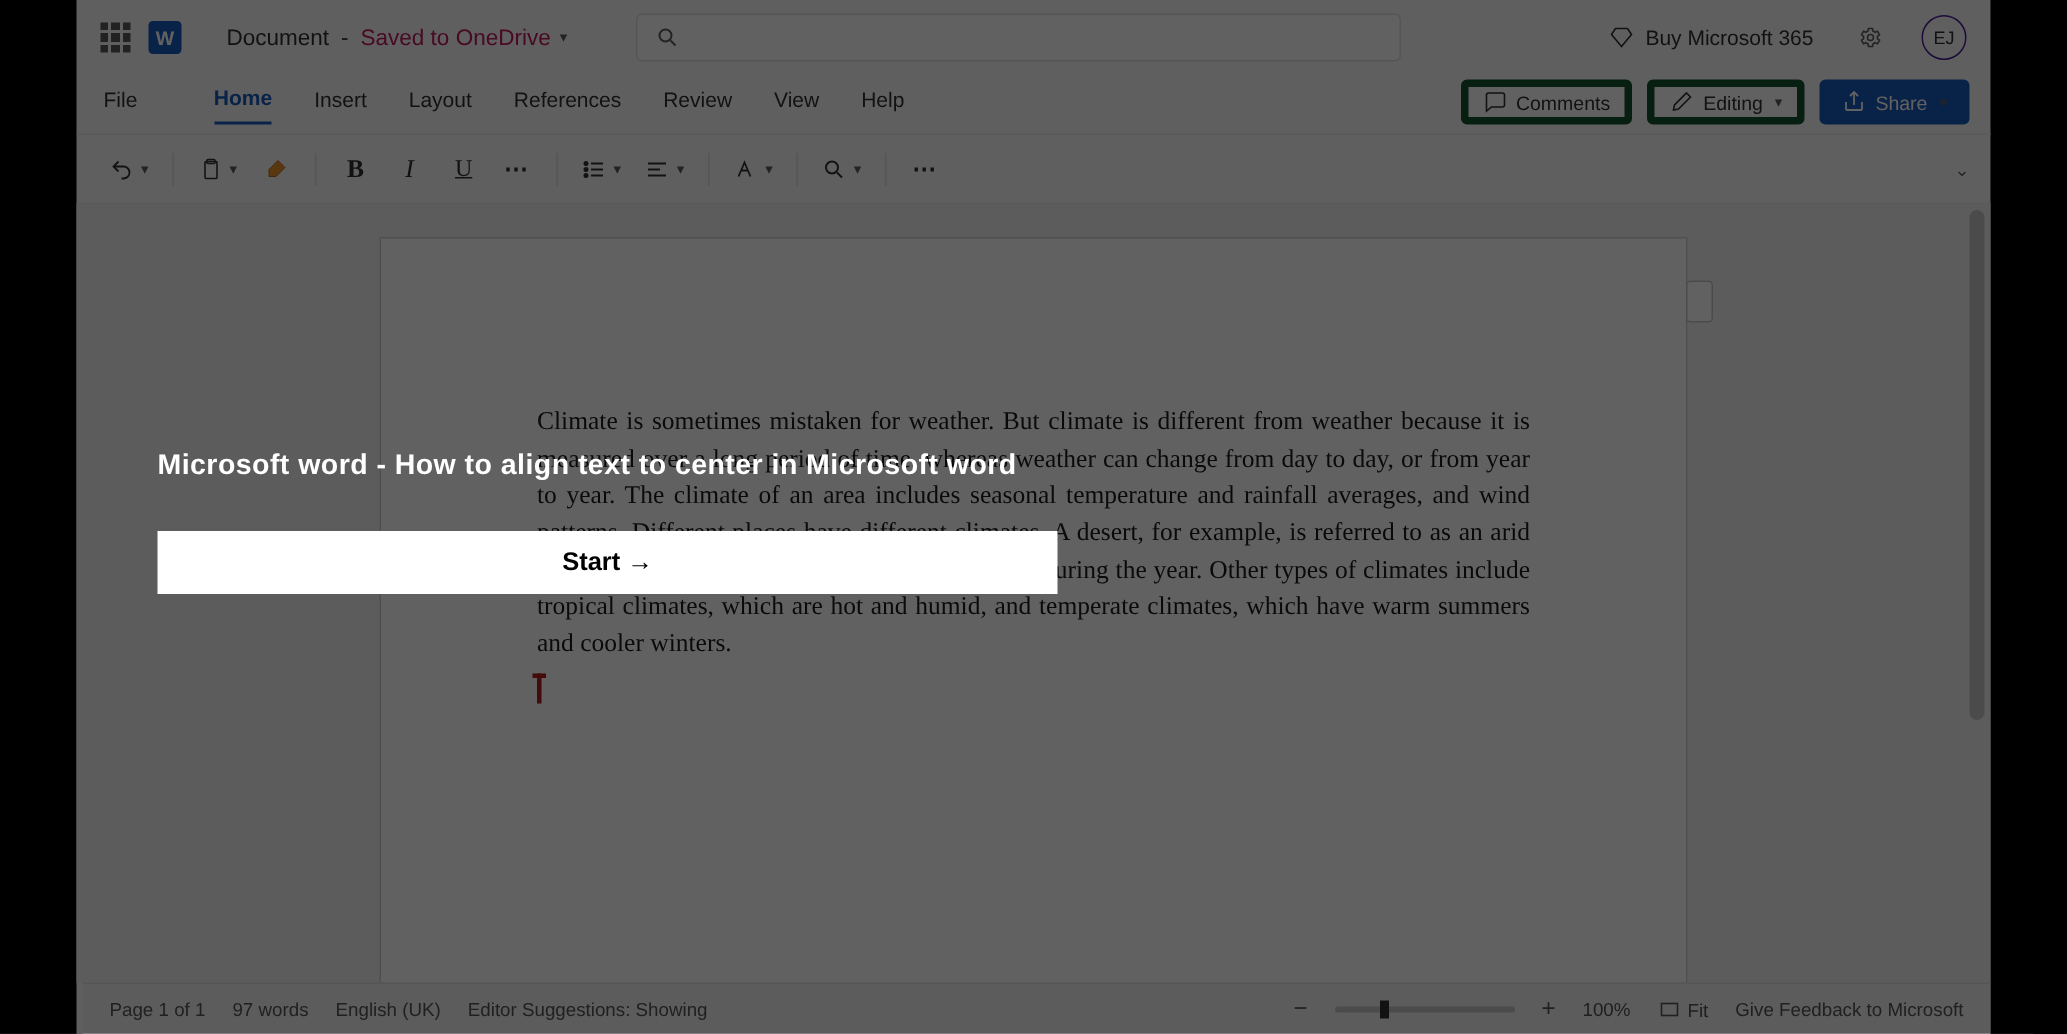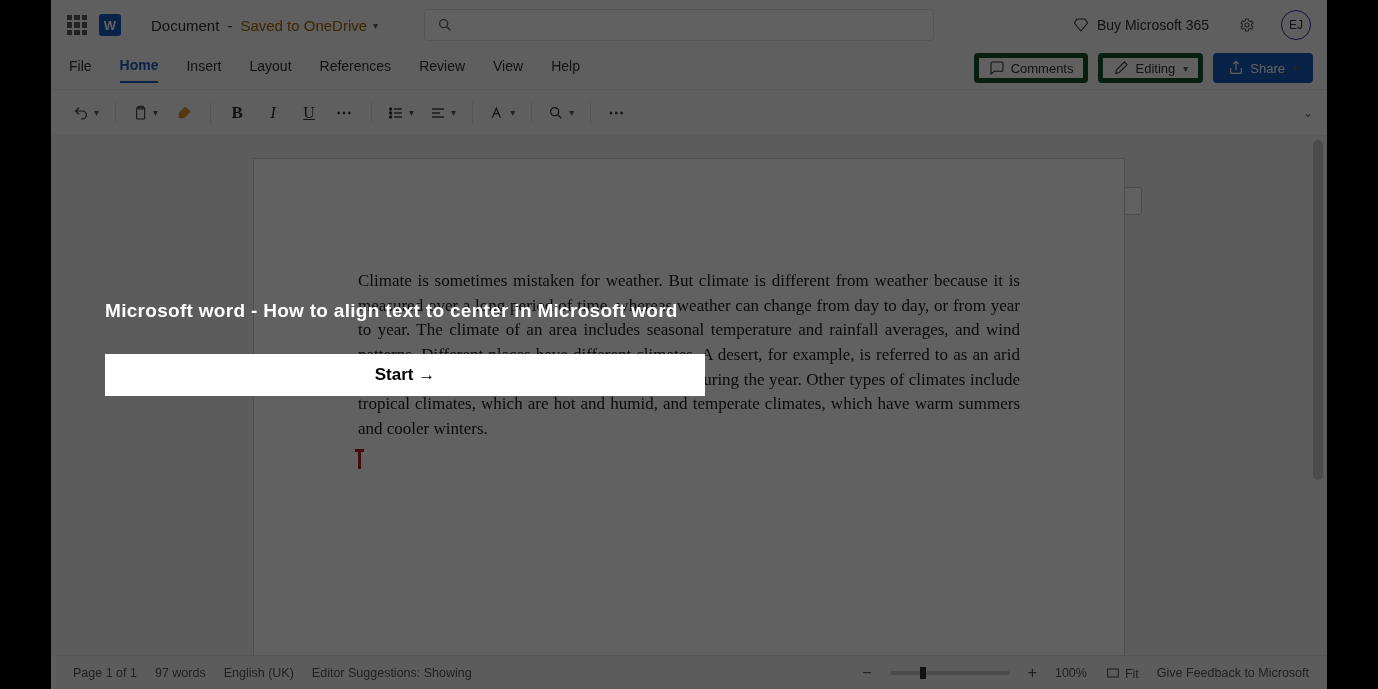--- a/index.html
+++ b/index.html
@@ -26,21 +26,21 @@
   display: grid; grid-template: repeat(3,1fr)/repeat(3,1fr); gap: 2px;
 }
 .waffle span { background:#595959; }
 .word-logo {
   width: 22px; height: 22px; background:#185abd; border-radius:3px;
   display:flex;align-items:center;justify-content:center;
   color:#fff;font-weight:700;font-size:13px;
 }
 .doc-title { font-size:15px; color:#323130; margin-left:18px; display:flex;align-items:center;gap:4px;}
 .doc-title .dash { margin:0 4px; }
-.doc-title .saved { color:#a16207; }
+.doc-title .saved { color:#be185d; }
 .chev { font-size:10px; color:#605e5c; margin-left:2px;}
 .search-box {
   margin-left: 34px;
   width: 510px; height: 32px;
   background:#fff; border:1px solid #e1dfdd; border-radius:4px;
   display:flex;align-items:center; padding:0 12px; gap:10px;
   color:#605e5c;
 }
 .search-box input { border:none;outline:none;flex:1;font-size:14px;color:#323130;background:transparent;}
 .title-spacer { flex:1; }
@@ -52,21 +52,21 @@
 }
 
 
 .tabs {
   height: 40px;
   display:flex;align-items:center;padding:0 18px;gap:28px;
   border-bottom:1px solid #edebe9;
   position:relative;
 }
 .tab { font-size:14px;color:#323130;padding-bottom:8px;cursor:pointer;}
-.tab.active { font-weight:600; border-bottom:2px solid #185abd; color:#185abd;}
+.tab.active { font-weight:600; border-bottom:2px solid #185abd; color:#185abd;margin-left:23px;}
 .tabs-right { position:absolute; right:14px; bottom:6px; display:flex;gap:10px;align-items:center;}
 .pill { height:30px;border:5px solid #14532d;border-radius:4px;background:#fff;display:flex;align-items:center;gap:6px;padding:0 10px;font-size:13px;cursor:pointer;}
 .pill.share { background:#185abd;color:#fff;border-color:#185abd;}
 .pill svg, .tabs-right svg { flex:none; }
 
 
 .toolbar {
   height: 46px; display:flex;align-items:center;gap:8px;padding:0 18px;
   border-bottom:1px solid #edebe9;
   position:relative;

